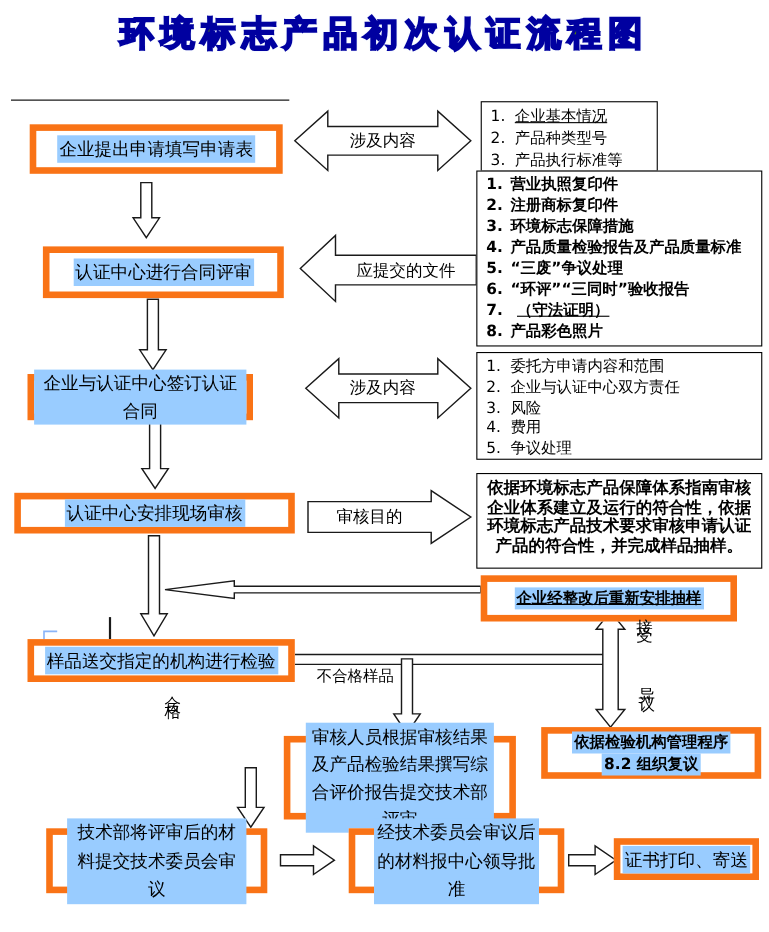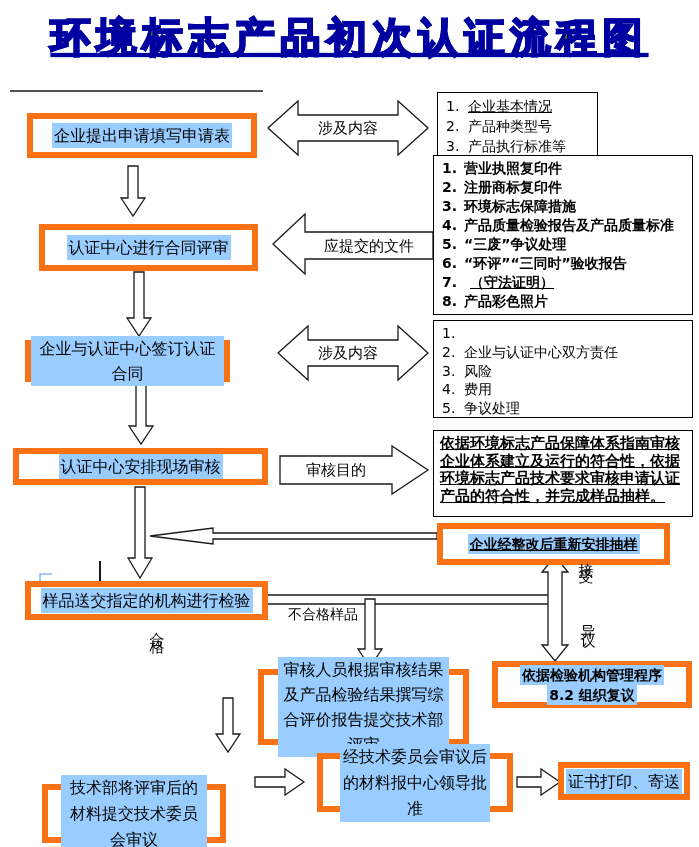--- a/index.html
+++ b/index.html
@@ -4,40 +4,39 @@
 <style>
   html,body{margin:0;padding:0;background:#fff;}
   *{box-sizing:border-box;}
   #stage{
     position:relative;width:699px;height:847px;background:#fff;overflow:hidden;
     font-family:"DejaVu Sans","Liberation Sans",sans-serif;color:#000;
   }
   #arrows{position:absolute;left:0;top:0;}
   .title{
     position:absolute;left:0;right:0;top:10px;text-align:center;
-    font-size:40px;font-weight:bold;letter-spacing:6px;
+    font-size:31px;font-weight:bold;letter-spacing:6px;
     color:#4d7c0f;-webkit-text-stroke:2px #0000A0;
     text-shadow:0 0 2px #7fb2ff;
-    text-decoration:underline;
   }
   .box{
     position:absolute;border:6px solid #f97316;background:#fff;
     display:flex;flex-direction:column;align-items:center;justify-content:center;
     text-align:center;font-size:16px;line-height:25px;
   }
   .hl{background:#99CCFF;padding:0 2px;}
   .bold{font-weight:bold;}
   .ul{text-decoration:underline;}
   .info{
     position:absolute;border:1px solid #000;background:#fff;
     padding:3px 4px 3px 8px;font-size:14px;
   }
   .li{display:flex;align-items:baseline;}
   .num{flex:none;width:22px;}
-  .purpose{font-weight:bold;font-size:15px;line-height:17.5px;padding:4px 6px;text-align:left;text-decoration:underline;}
+  .purpose{font-weight:bold;font-size:15px;line-height:17.5px;padding:4px 6px;text-align:center;}
   .lbl{
     position:absolute;background:#fff;font-size:15px;white-space:nowrap;
     padding:0 3px;transform:translate(-50%,-50%);
   }
   .lbl-plain{position:absolute;font-size:14px;white-space:nowrap;}
   .vtext{
     position:absolute;writing-mode:vertical-rl;text-orientation:upright;
     font-size:15px;letter-spacing:7px;
   }
   .lh19{line-height:19px;}
@@ -109,21 +108,21 @@
   </div>
 
   <div class="box" style="left:25px;top:581px;width:243px;height:39px;">
     <span class="hl">样品送交指定的机构进行检验</span>
   </div>
 
   <div class="box" style="left:258px;top:669px;width:211px;height:76px;padding:0 14px;font-size:16px;line-height:25px;">
     <span class="hl">审核人员根据审核结果及产品检验结果撰写综合评价报告提交技术部评审</span>
   </div>
 
-  <div class="box" style="left:42px;top:784px;width:184px;height:59px;padding:0 13px;line-height:26px;">
+  <div class="box" style="left:42px;top:753px;width:201px;height:59px;padding:0 13px;line-height:26px;">
     <span class="hl">技术部将评审后的材料提交技术委员会审议</span>
   </div>
 
   <div class="box" style="left:317px;top:753px;width:196px;height:59px;padding:0 17px;line-height:26px;">
     <span class="hl">经技术委员会审议后的材料报中心领导批准</span>
   </div>
 
   <div class="box" style="left:558px;top:762px;width:132px;height:38px;">
     <span class="hl">证书打印、寄送</span>
   </div>
@@ -183,20 +182,21 @@
       </div>
     <div class="li">
         <span class="num">8.</span>
         <span>产品彩色照片</span>
       </div>
   </div>
 
   <div class="info" style="left:433px;top:320px;width:260px;height:98px;line-height:18.8px;">
     <div class="li">
         <span class="num">1.</span>
+        <span>委托方申请内容和范围</span>
       </div>
     <div class="li">
         <span class="num">2.</span>
         <span>企业与认证中心双方责任</span>
       </div>
     <div class="li">
         <span class="num">3.</span>
         <span>风险</span>
       </div>
     <div class="li">

